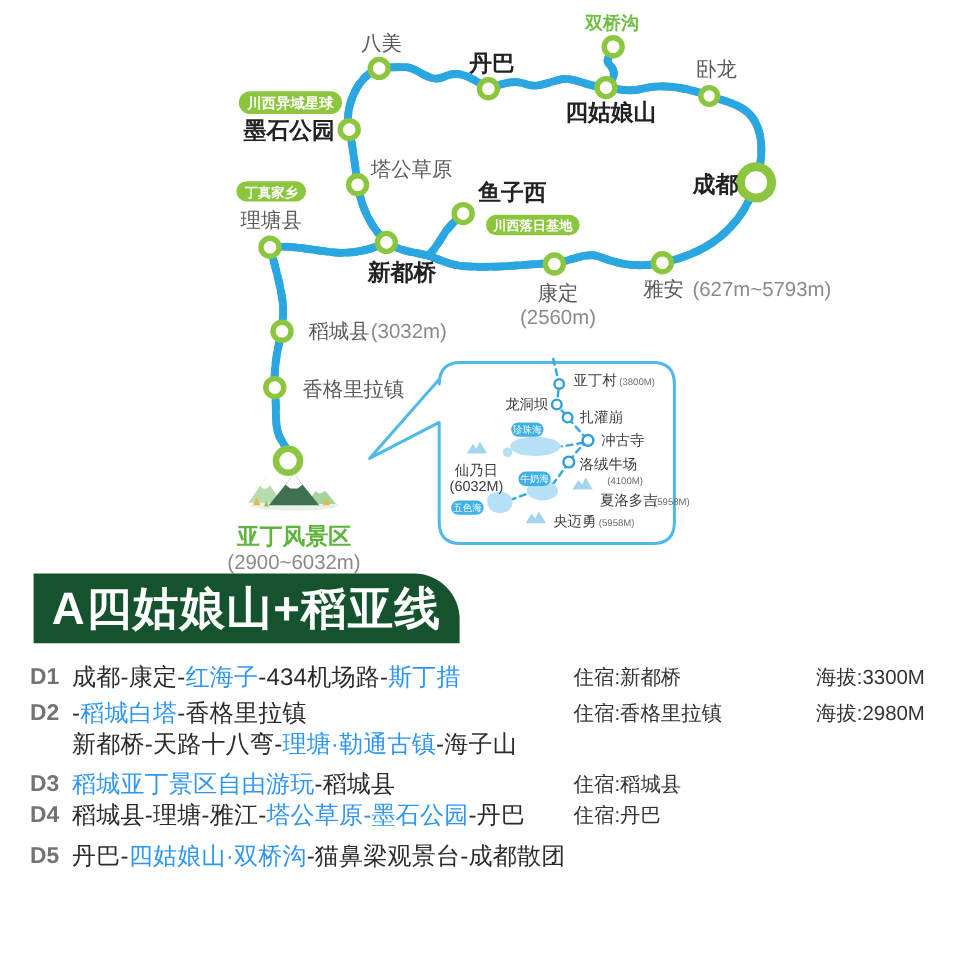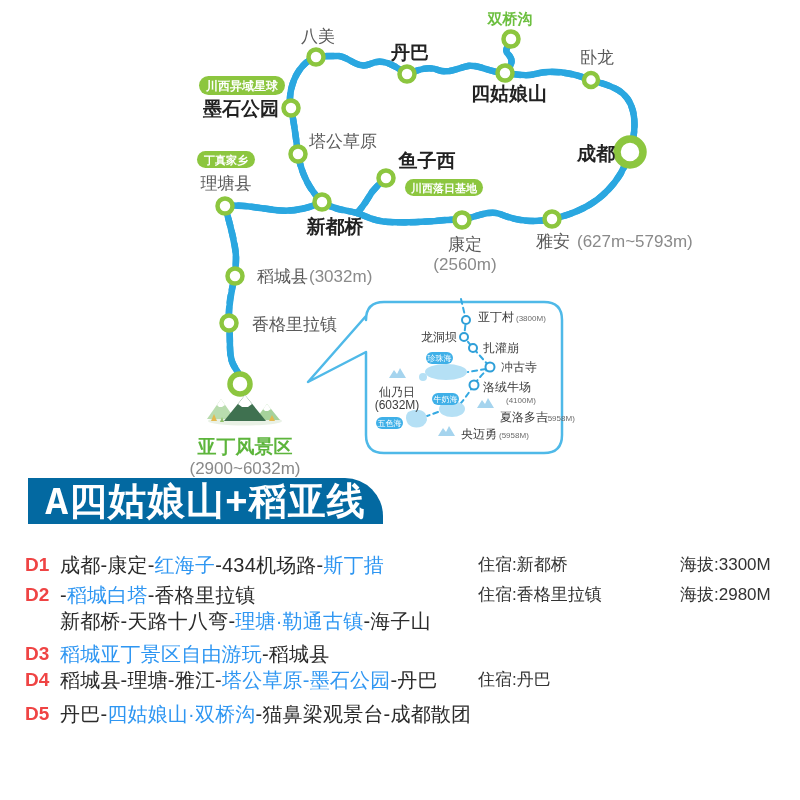--- a/index.html
+++ b/index.html
@@ -24,29 +24,29 @@
   .itrail{fill:none;stroke:#35a9e2;stroke-width:2;stroke-dasharray:5 4;stroke-linecap:round;}
   .inode{fill:#ffffff;stroke:#2f9fd8;stroke-width:2;}
   .ilbl{font-size:12px;fill:#3c3c3c;}
   .ilbl-sm{font-size:8px;fill:#6b6b6b;}
   .ibadge{fill:#3fb0e8;}
   .ibadge-text{fill:#ffffff;font-size:8px;text-anchor:middle;}
   .lake{fill:#b5e0f5;}
   .imnt{fill:#a5d4ee;}
 
   
-  .banner{position:absolute;left:28px;top:478px;width:355px;height:46px;background:#0369a1;
+  .banner{position:absolute;left:28px;top:478px;width:355px;height:58px;background:#14532d;
           border-radius:0 38px 0 0;color:#fff;font-size:38px;font-weight:bold;
-          display:flex;align-items:center;justify-content:center;letter-spacing:1px;font-family:Liberation Mono, monospace;}
+          display:flex;align-items:center;justify-content:center;letter-spacing:1px;}
 
   
   .itinerary{position:absolute;left:25px;top:552px;width:770px;}
   .row{display:grid;grid-template-columns:35px 418px 202px auto;align-items:start;}
   .r1{margin-bottom:4px;} .r2{margin-bottom:7px;} .r3{} .r4{margin-bottom:8px;}
-  .day{color:#ef4444;font-weight:bold;font-size:19px;line-height:26px;}
+  .day{color:#737373;font-weight:bold;font-size:19px;line-height:26px;}
   .route{font-size:20px;font-weight:normal;color:#2b2b2b;line-height:26px;letter-spacing:0.2px;}
   .route .hl{color:#2e96f2;}
   .lodging,.altitude{font-size:17px;color:#333333;line-height:26px;}
 </style>
 </head>
 <body>
 
 <div class="page">
 
   <svg class="map" width="800" height="480" viewBox="0 0 800 480">
@@ -199,20 +199,21 @@
       </div>
       <div class="lodging">住宿:香格里拉镇</div>
       <div class="altitude">海拔:2980M</div>
     </div>
 
     <div class="row r3">
       <div class="day">D3</div>
       <div class="route">
         <div><span class="hl">稻城亚丁景区自由游玩</span><span>-稻城县</span></div>
       </div>
+      <div class="lodging">住宿:稻城县</div>
     </div>
 
     <div class="row r4">
       <div class="day">D4</div>
       <div class="route">
         <div><span>稻城县-理塘-雅江-</span><span class="hl">塔公草原-墨石公园</span><span>-丹巴</span></div>
       </div>
       <div class="lodging">住宿:丹巴</div>
     </div>
 

